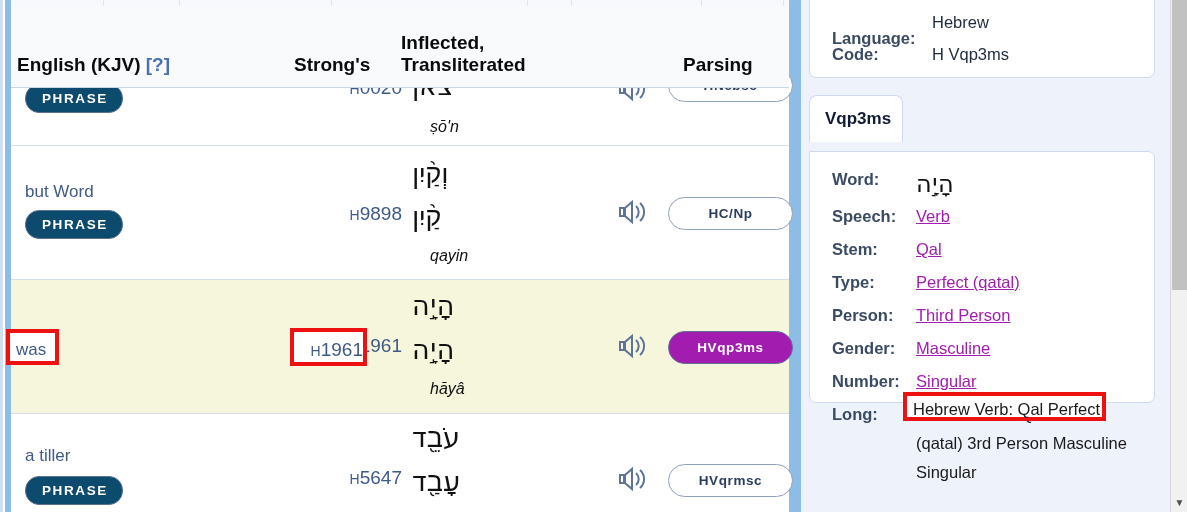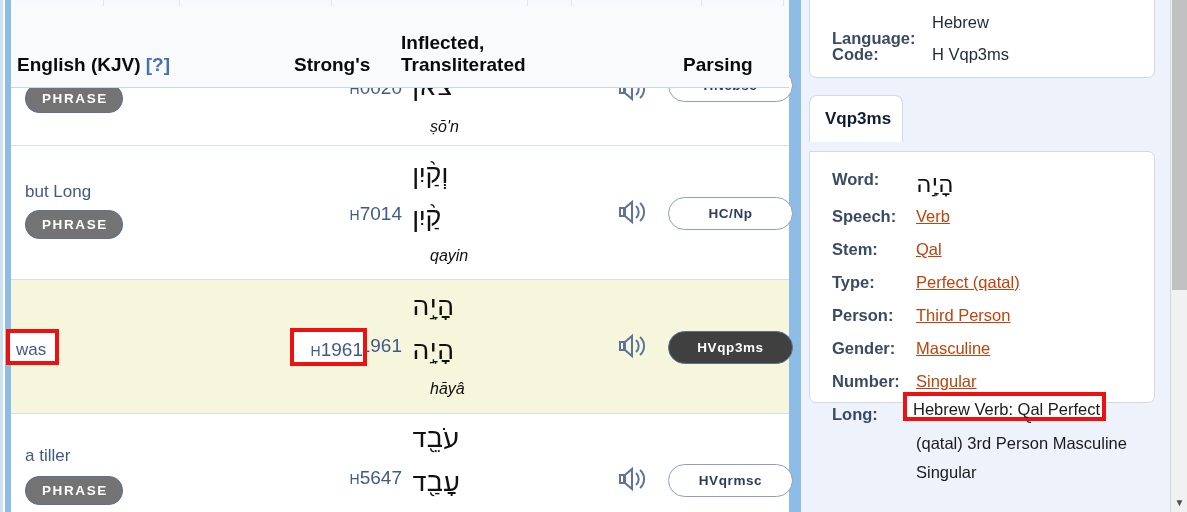--- a/index.html
+++ b/index.html
@@ -99,21 +99,21 @@
   }
   .eng-word {
     position: absolute;
     font-size: 17px;
     color: #3f5a86;
     white-space: nowrap;
   }
   .phrase-pill {
     position: absolute;
     display: inline-block;
-    background: #737373;
+    background: #0c4a6e;
     color: #ffffff;
     font-size: 13.5px;
     font-weight: bold;
     letter-spacing: 1.6px;
     border-radius: 14px;
     padding: 6px 14px 6px 16px;
     border: 1px solid #5d7190;
     box-sizing: border-box;
   }
 
@@ -179,21 +179,21 @@
     border: 1.5px solid #8e9fbd;
     border-radius: 17px;
     padding: 8px 0;
     font-size: 13.5px;
     font-weight: bold;
     letter-spacing: .6px;
     color: #2b3d5c;
     background: #ffffff;
   }
   .parse-pill.selected {
-    background: #404040;
+    background: #a21caf;
     color: #ffffff;
     border-color: #5d7190;
   }
 
   
   #right-pane {
     position: absolute;
     left: 795px; top: 0;
     width: 392px; height: 512px;
     background: #eef2fb;
@@ -252,21 +252,21 @@
   }
   .drow .lbl {
     position: absolute; left: 22px;
     color: #3b4a63; font-weight: bold;
   }
   .drow .val {
     position: absolute; left: 106px;
     color: #2b3d5c;
   }
   .drow .val.link {
-    color: #c2410c;
+    color: #a21caf;
     text-decoration: underline;
   }
   .drow .val.plain { color: #1a1a1a; text-decoration: none; }
   .heb-big {
     position: absolute; left: 106px;
     font-family: "DejaVu Sans", sans-serif;
     font-size: 24px;
     color: #111111;
     direction: rtl;
   }
@@ -376,26 +376,26 @@
             </svg>
           </div>
         </div>
         <div class="cell-parsing">
           <div class="parse-pill" style="top:61px;">HNcbsc</div>
         </div>
       </div>
 
       <div class="row" style="top:146px; height:134px;">
         <div class="cell-english">
-          <div class="eng-word" style="top:36px; left:8px;">but Long</div>
+          <div class="eng-word" style="top:36px; left:8px;">but Word</div>
           <div class="phrase-pill" style="top:64px; left:8px;">PHRASE</div>
         </div>
         <div class="cell-strongs">
           <div class="strongs-val" style="top:57px;">
-            <span class="hh">H</span><span>7014</span>
+            <span class="hh">H</span><span>9898</span>
           </div>
         </div>
         <div class="cell-hebrew">
           <div class="heb-inflected" style="top:12px;">וְקַ֨יִן</div>
           <div class="heb-root" style="top:55px;">קַ֨יִן</div>
           <div class="translit" style="top:101px;">qayin</div>
         </div>
         <div class="cell-audio">
           <div class="spk" style="top:53px;">
             <svg width="32" height="26" viewBox="0 0 32 26" fill="none" stroke="#5d7399" stroke-width="2">

